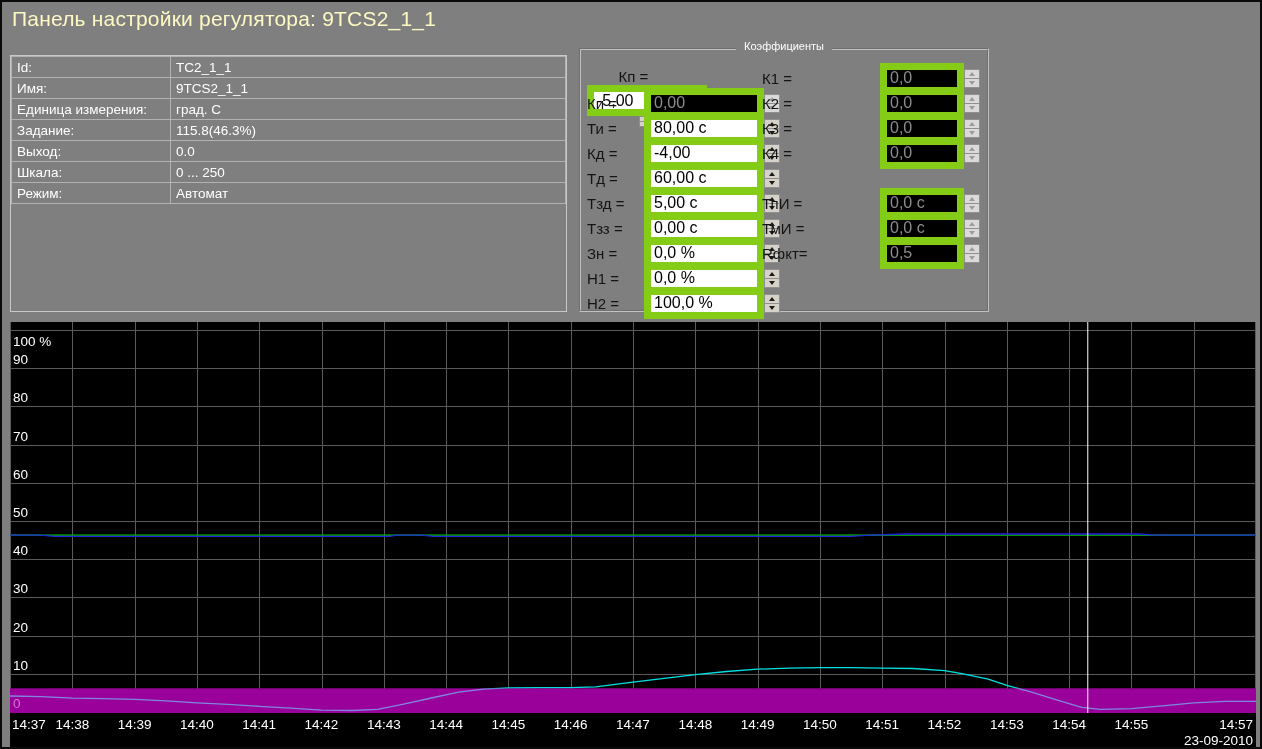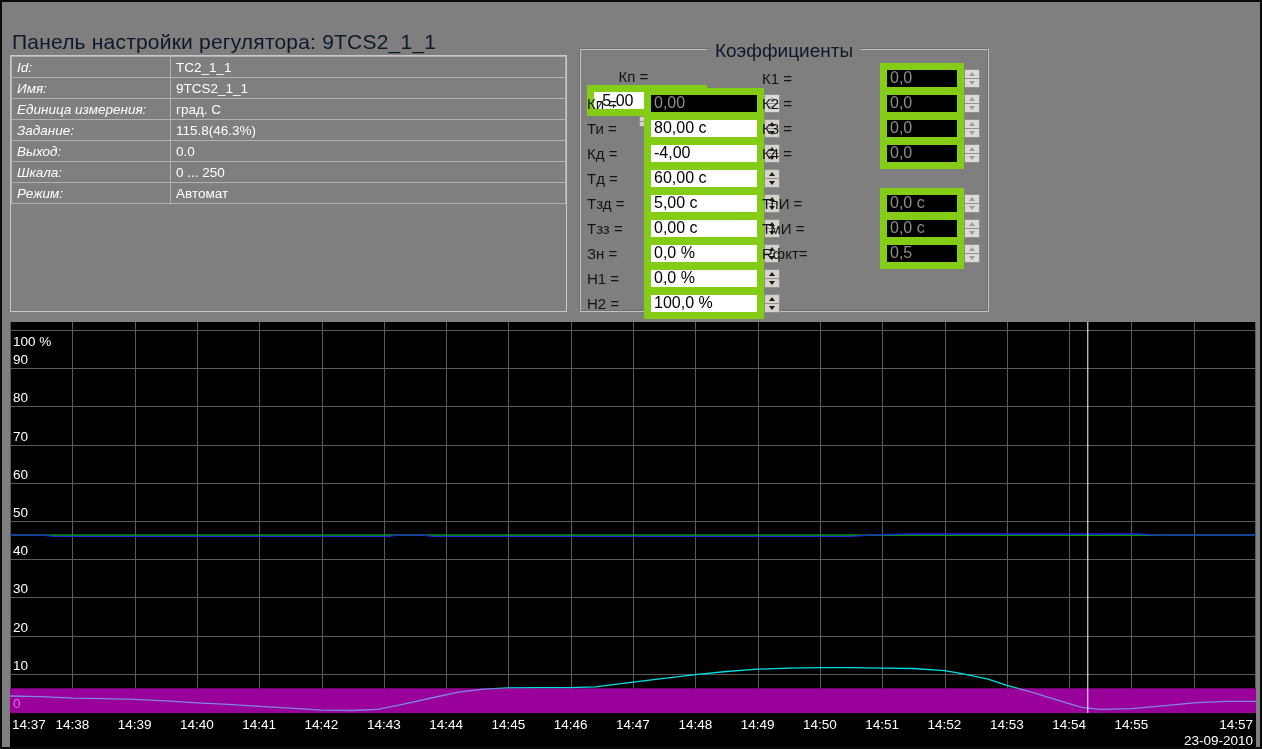--- a/index.html
+++ b/index.html
@@ -1,33 +1,33 @@
 <!DOCTYPE html>
 <html><head>
 <meta charset="utf-8">
 <style>
   html,body{margin:0;padding:0;background:#4a4a4a;}
   #window{
     position:relative;width:1262px;height:749px;box-sizing:border-box;
     background:#7f7f7f;border:2px solid #0a0a0a;overflow:hidden;
     font-family:"Liberation Sans","DejaVu Sans",sans-serif;
   }
-  #title{position:absolute;left:10px;top:5px;font-size:21px;color:#0f172a;letter-spacing:.2px;margin-top:23px;}
+  #title{position:absolute;left:10px;top:5px;font-size:21px;color:#fef9c3;letter-spacing:.2px;}
 
   
   #info-frame{position:absolute;left:8px;top:53px;width:557px;height:257px;border:1px solid #c9c9c9;box-sizing:border-box;}
   #info-table{border-collapse:collapse;width:100%;table-layout:fixed;}
   #info-table td{border:1px solid #b2b2b2;color:#ffffff;font-size:13.5px;padding:1px 5px;vertical-align:middle;}
-  #info-table td.lbl{width:148px;font-style:italic;}
+  #info-table td.lbl{width:148px;}
   #info-table tr{height:21px;}
   #info-table tr.tall{height:43px;}
 
   
   #coeff-box{position:absolute;left:577px;top:46px;width:410px;height:264px;border:2px groove #c2c2c2;box-sizing:border-box;}
-  #coeff-title{position:absolute;top:-10px;left:50%;transform:translateX(-50%);background:#7f7f7f;padding:0 8px;font-size:19px;color:#0f172a;white-space:nowrap;}
+  #coeff-title{position:absolute;top:-10px;left:50%;transform:translateX(-50%);background:#7f7f7f;padding:0 8px;font-size:11px;color:#ffffff;white-space:nowrap;}
   .field{position:absolute;height:20px;display:flex;align-items:center;}
   .f-label{font-size:15px;color:#141414;white-space:nowrap;}
   .field.left .f-label{width:57px;}
   .field.right .f-label{width:118px;padding-right:4px;box-sizing:border-box;}
   .f-input{height:17px;border:7px solid #84cc16;background:#ffffff;color:#000;font-size:16px;font-family:inherit;padding:0 3px;outline:none;}
   .field.left .f-input{width:100px;}
   .field.right .f-input{width:64px;}
   .f-input.off{background:#000000;color:#8d8d8d;}
   .spin{width:16px;height:19px;display:flex;flex-direction:column;box-sizing:border-box;}
   .sb{flex:1;background:#d6d2ca;border:1px solid #8f8f8f;display:flex;align-items:center;justify-content:center;color:#1a1a1a;box-sizing:border-box;}

